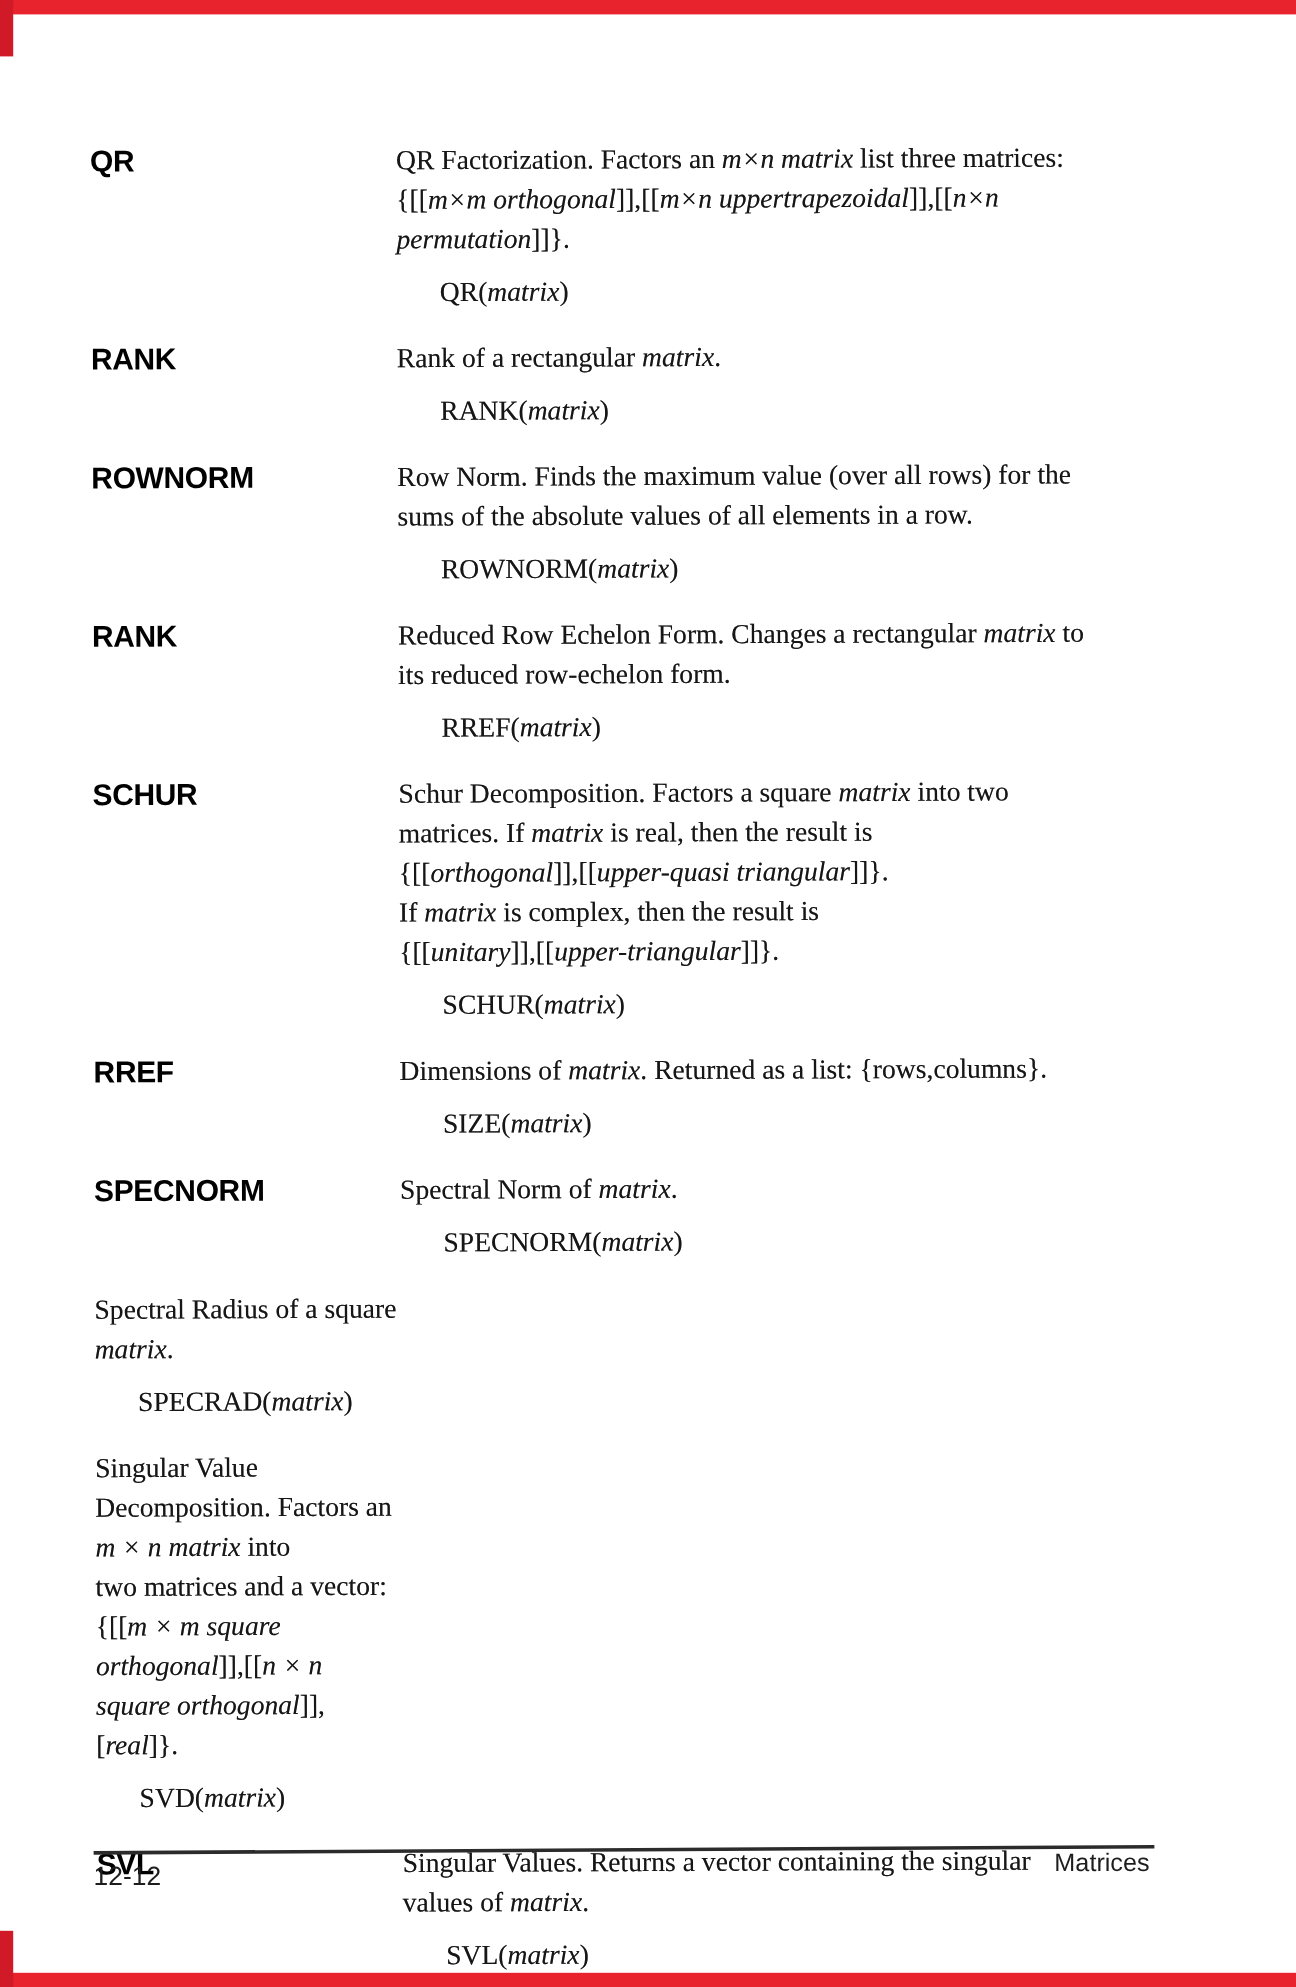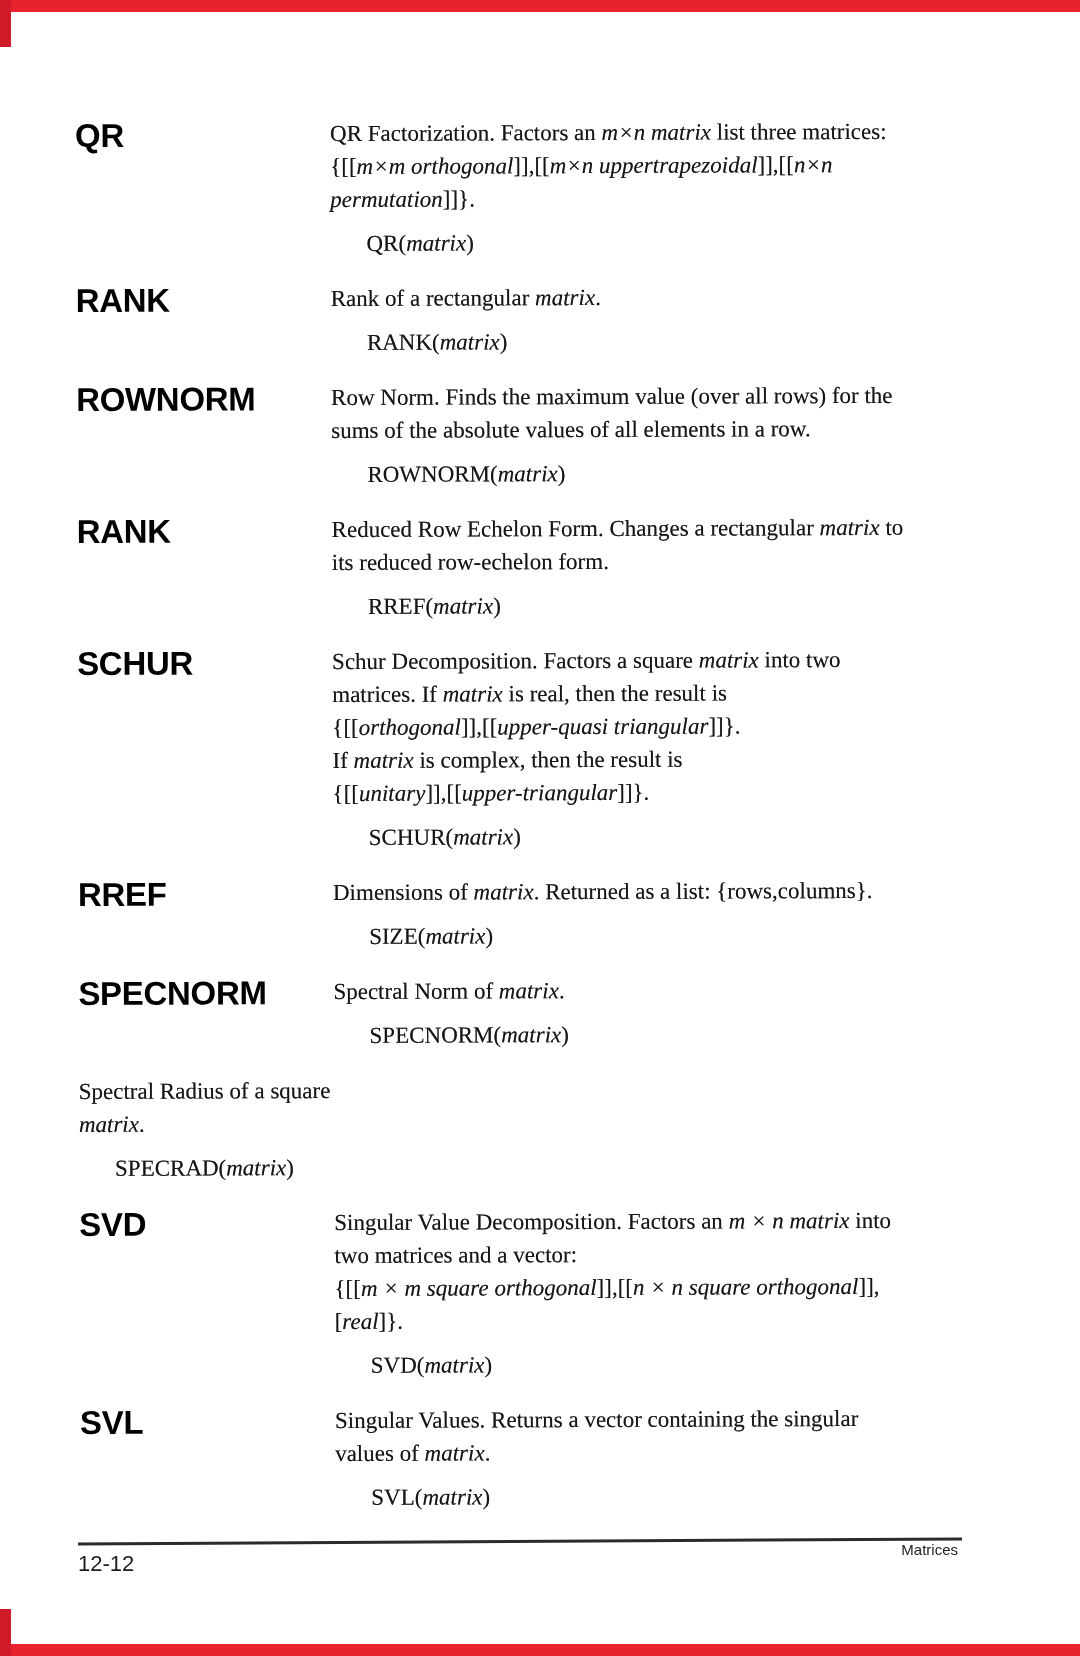--- a/index.html
+++ b/index.html
@@ -16,21 +16,21 @@
   .edge-corner-top{top:0;left:0;width:11px;height:47px;}
   .edge-corner-bottom{bottom:0;left:0;width:11px;height:47px;}
 
   .content{
     position:absolute;left:75px;top:118px;width:920px;
     transform:rotate(-0.22deg);transform-origin:0 0;
   }
   .entry{display:grid;grid-template-columns:255px 655px;margin-bottom:22px;}
   .term{
     font-family:"Liberation Sans", sans-serif;
-    font-weight:bold;font-size:33px;line-height:33px;
+    font-weight:bold;font-size:25px;line-height:33px;
     letter-spacing:-0.3px;color:#000;padding-top:1px;
   }
   .desc{
     font-size:23px;line-height:33px;
     text-shadow:0 0 0.5px rgba(20,20,20,0.55);
   }
   .desc em, .syntax em{font-style:italic;margin-top:28px;}
   .syntax{
     font-size:23px;line-height:33px;margin-top:11px;padding-left:36px;
     text-shadow:0 0 0.5px rgba(20,20,20,0.55);
@@ -38,21 +38,21 @@
   .footer-line{
     position:absolute;left:78px;top:1540px;width:884px;height:3px;
     background:#2b2b2b;transform:rotate(-0.33deg);
   }
   .footer-page{
     position:absolute;left:78px;top:1551px;
     font-family:"Liberation Sans", sans-serif;font-size:22px;color:#1d1d1d;
   }
   .footer-chapter{
     position:absolute;right:122px;top:1541px;
-    font-family:"Liberation Sans", sans-serif;font-size:15px;color:#1d1d1d;
+    font-family:"Liberation Sans", sans-serif;font-size:21px;color:#1d1d1d;
   }
 </style>
 </head>
 <body>
 
 <div class="edge edge-top" style="background: rgb(232, 35, 46);"></div>
 <div class="edge edge-corner-top" style="background: rgb(209, 26, 40);"></div>
 <div class="edge edge-bottom" style="background: rgb(232, 35, 46);"></div>
 <div class="edge edge-corner-bottom" style="background: rgb(209, 26, 40);"></div>
 
@@ -106,21 +106,20 @@
         <div class="syntax"><span>SPECNORM(</span><em>matrix</em><span>)</span></div>
       </div>
     </div>
     <div class="entry">
       <div>
         <div class="desc"><span>Spectral Radius of a square </span><em>matrix</em><span>.</span></div>
         <div class="syntax"><span>SPECRAD(</span><em>matrix</em><span>)</span></div>
       </div>
     </div>
     <div class="entry">
-      <div class="term">SVD</div>
       <div>
         <div class="desc"><span>Singular Value Decomposition. Factors an </span><em>m × n matrix</em><span> into</span><br><span>two matrices and a vector:</span><br><span>{[[</span><em>m × m square orthogonal</em><span>]],[[</span><em>n × n square orthogonal</em><span>]],</span><br><span>[</span><em>real</em><span>]}.</span></div>
         <div class="syntax"><span>SVD(</span><em>matrix</em><span>)</span></div>
       </div>
     </div>
     <div class="entry">
       <div class="term">SVL</div>
       <div>
         <div class="desc"><span>Singular Values. Returns a vector containing the singular</span><br><span>values of </span><em>matrix</em><span>.</span></div>
         <div class="syntax"><span>SVL(</span><em>matrix</em><span>)</span></div>

